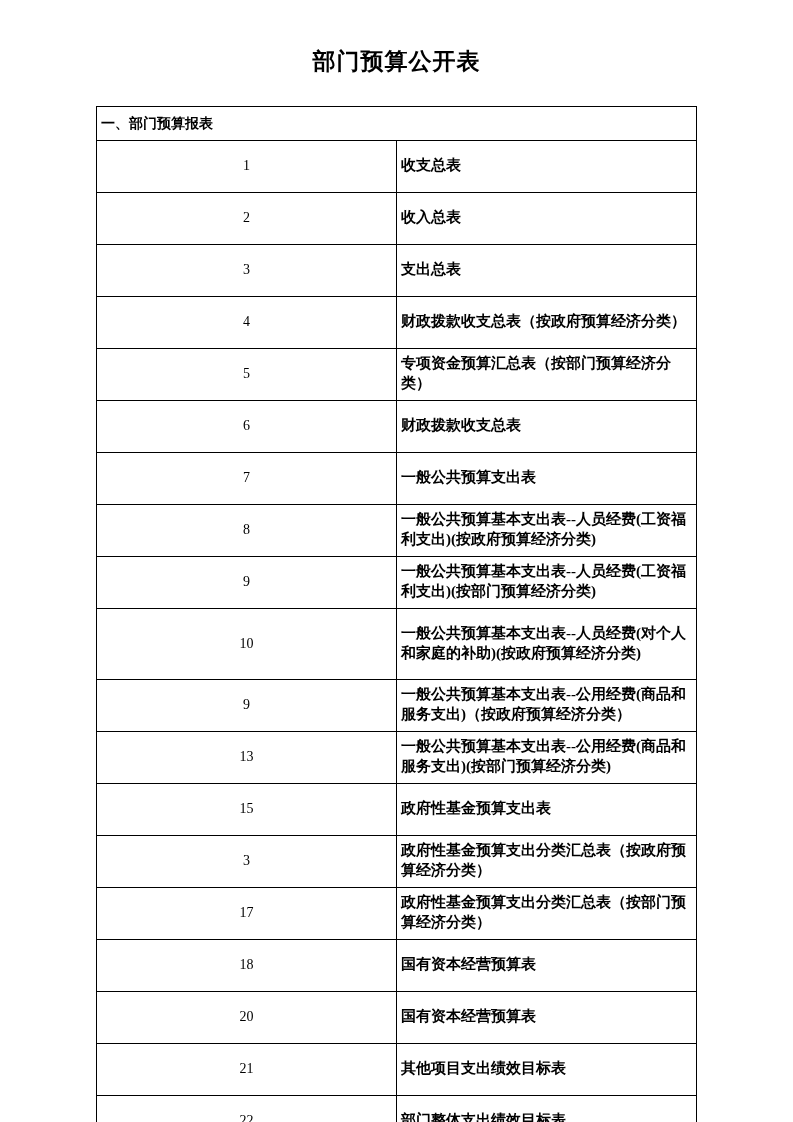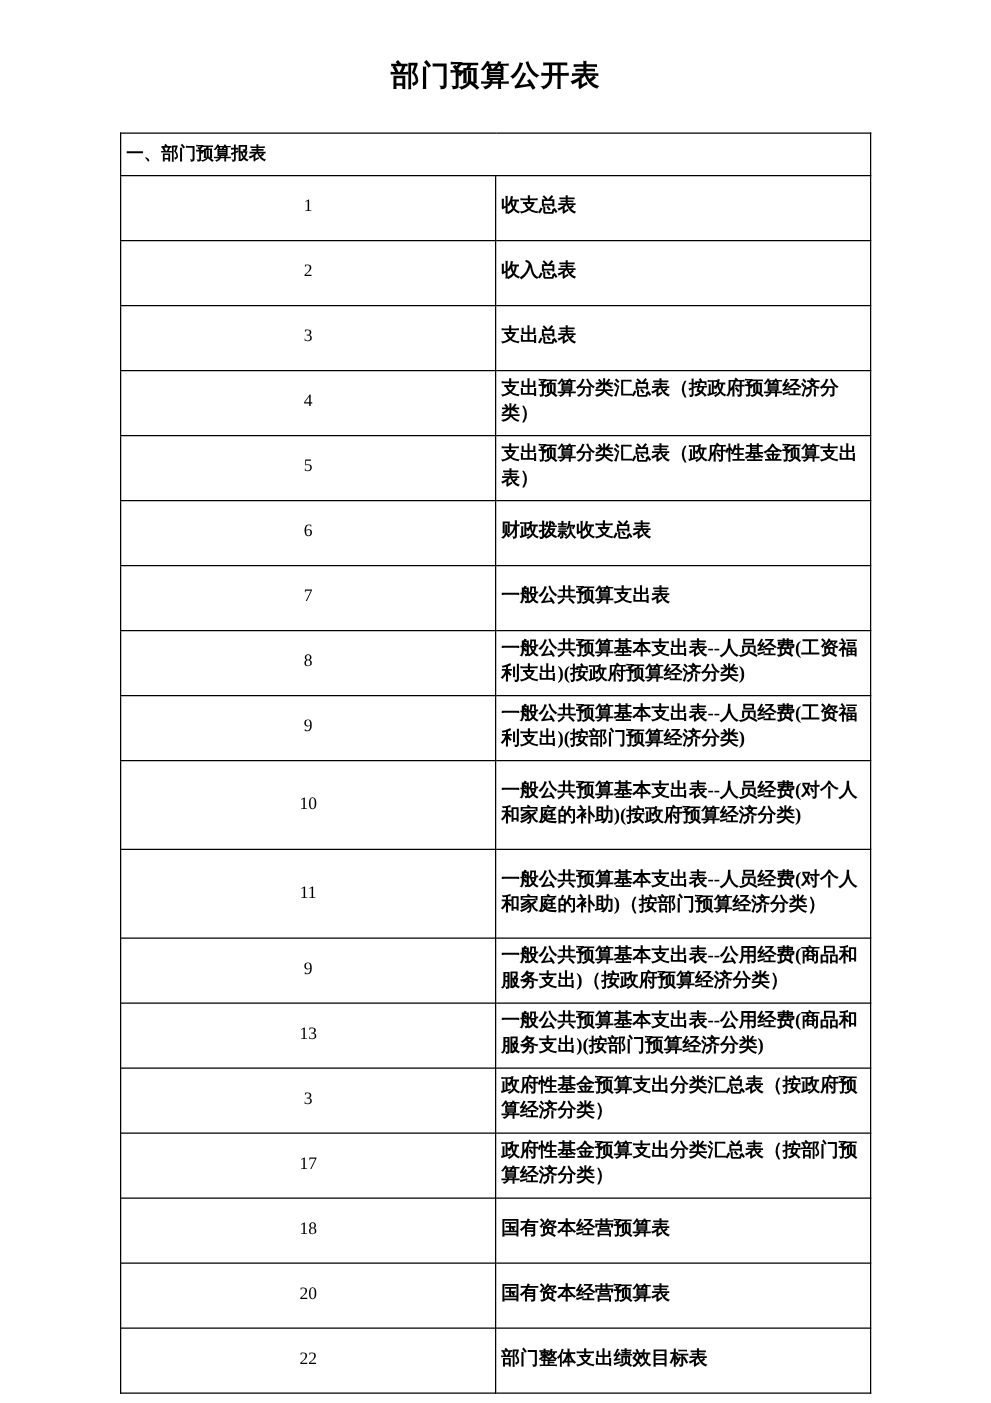--- a/index.html
+++ b/index.html
@@ -95,25 +95,25 @@
           <tr class="row-1">
             <td class="num">2</td>
             <td class="label nowrapish">收入总表</td>
           </tr>
           <tr class="row-1">
             <td class="num">3</td>
             <td class="label nowrapish">支出总表</td>
           </tr>
           <tr class="row-1">
             <td class="num">4</td>
-            <td class="label nowrapish">支出预算分类汇总表（按政府预算经济分类）</td>
+            <td class="label nowrapish">财政拨款收支总表（按政府预算经济分类）</td>
           </tr>
           <tr class="row-1">
             <td class="num">5</td>
-            <td class="label nowrapish">支出预算分类汇总表（政府性基金预算支出表）</td>
+            <td class="label nowrapish">专项资金预算汇总表（按部门预算经济分类）</td>
           </tr>
           <tr class="row-1">
             <td class="num">6</td>
             <td class="label nowrapish">财政拨款收支总表</td>
           </tr>
           <tr class="row-1">
             <td class="num">7</td>
             <td class="label nowrapish">一般公共预算支出表</td>
           </tr>
           <tr class="row-1">
@@ -121,49 +121,53 @@
             <td class="label nowrapish">一般公共预算基本支出表--人员经费(工资福利支出)(按政府预算经济分类)</td>
           </tr>
           <tr class="row-1">
             <td class="num">9</td>
             <td class="label nowrapish">一般公共预算基本支出表--人员经费(工资福利支出)(按部门预算经济分类)</td>
           </tr>
           <tr class="row-2">
             <td class="num">10</td>
             <td class="label nowrapish">一般公共预算基本支出表--人员经费(对个人和家庭的补助)(按政府预算经济分类)</td>
           </tr>
-          <tr class="row-2">
-            <td class="num">11</td>
-            <td class="label nowrapish">一般公共预算基本支出表--人员经费(对个人和家庭的补助)（按部门预算经济分类）</td>
-          </tr>
           <tr class="row-1">
             <td class="num">9</td>
             <td class="label nowrapish">一般公共预算基本支出表--公用经费(商品和服务支出)（按政府预算经济分类）</td>
           </tr>
           <tr class="row-1">
             <td class="num">13</td>
             <td class="label nowrapish">一般公共预算基本支出表--公用经费(商品和服务支出)(按部门预算经济分类)</td>
+          </tr>
+          <tr class="row-1">
+            <td class="num">15</td>
+            <td class="label nowrapish">政府性基金预算支出表</td>
           </tr>
           <tr class="row-1">
             <td class="num">3</td>
             <td class="label nowrapish">政府性基金预算支出分类汇总表（按政府预算经济分类）</td>
           </tr>
           <tr class="row-1">
             <td class="num">17</td>
             <td class="label nowrapish">政府性基金预算支出分类汇总表（按部门预算经济分类）</td>
           </tr>
           <tr class="row-1">
             <td class="num">18</td>
             <td class="label nowrapish">国有资本经营预算表</td>
           </tr>
           <tr class="row-1">
             <td class="num">20</td>
             <td class="label nowrapish">国有资本经营预算表</td>
           </tr>
           <tr class="row-1">
+            <td class="num">21</td>
+            <td class="label nowrapish">其他项目支出绩效目标表</td>
+          </tr>
+          <tr class="row-1">
             <td class="num">22</td>
             <td class="label nowrapish">部门整体支出绩效目标表</td>
           </tr>
         </tbody>
     </table>
   </div>
 
 </div>
 
 </body></html>

